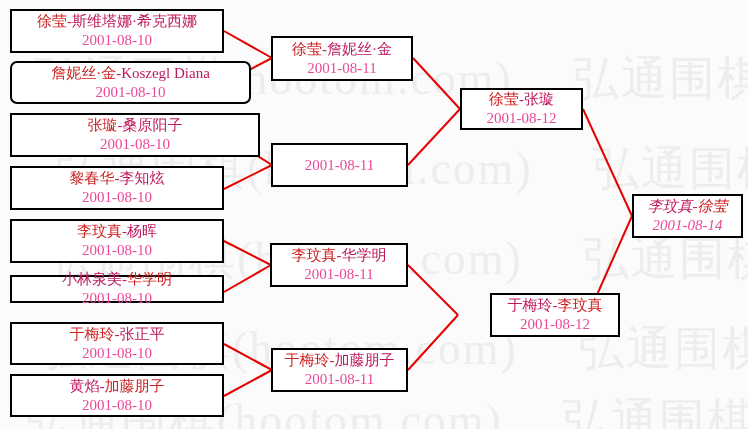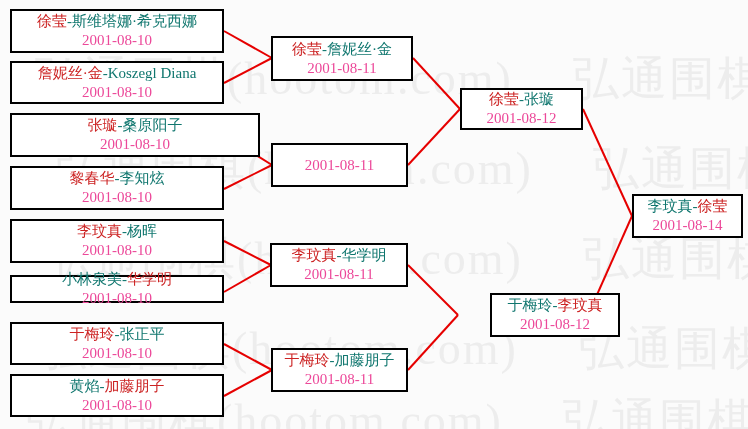--- a/index.html
+++ b/index.html
@@ -15,37 +15,37 @@
   
   svg.lines{position:absolute;left:0;top:0;z-index:1;}
   
   .box{
     position:absolute;z-index:2;box-sizing:border-box;
     border:2px solid #000;background:#ffffff;
     display:flex;flex-direction:column;justify-content:center;align-items:center;
     font-size:15px;line-height:19px;text-align:center;white-space:nowrap;
   }
   .nm[data-color="red"]{color:#cc2222;}
-  .nm[data-color="black"]{color:#0f766e;}
+  .nm[data-color="black"]{color:#be185d;}
   .date{color:#ec4899;}
   .b1{left:10px;top:9px;width:214px;height:44px;}
-  .b2{left:10px;top:61px;width:214px;height:43px;}
+  .b2{left:10px;top:61px;width:241px;height:43px;border-radius:7px;}
   .b3{left:10px;top:113px;width:250px;height:44px;}
   .b4{left:10px;top:166px;width:214px;height:44px;}
   .b5{left:10px;top:219px;width:214px;height:44px;}
   .b6{left:10px;top:275px;width:214px;height:28px;}
   .b7{left:10px;top:322px;width:214px;height:43px;}
   .b8{left:10px;top:374px;width:214px;height:43px;}
   .bA{left:271px;top:36px;width:142px;height:45px;}
   .bB{left:271px;top:143px;width:137px;height:44px;}
   .bC{left:270px;top:243px;width:138px;height:44px;}
   .bD{left:271px;top:348px;width:137px;height:44px;}
   .bE{left:460px;top:88px;width:123px;height:42px;}
   .bF{left:458px;top:293px;width:130px;height:44px;margin-left:32px;}
-  .bG{left:632px;top:194px;width:111px;height:44px;}
+  .bG{left:632px;top:194px;width:111px;height:44px;font-style:italic;}
 </style>
 </head>
 <body>
 
 <div class="wm-layer">
   <div class="wm-row" style="left:35px;top:48px;"><span>弘通围棋(hootom.com)</span><span>弘通围棋(hootom.com)</span></div>
   <div class="wm-row" style="left:55px;top:138px;"><span>弘通围棋(hootom.com)</span><span>弘通围棋(hootom.com)</span></div>
   <div class="wm-row" style="left:45px;top:228px;"><span>弘通围棋(hootom.com)</span><span>弘通围棋(hootom.com)</span></div>
   <div class="wm-row" style="left:40px;top:318px;"><span>弘通围棋(hootom.com)</span><span>弘通围棋(hootom.com)</span></div>
   <div class="wm-row" style="left:25px;top:390px;"><span>弘通围棋(hootom.com)</span><span>弘通围棋(hootom.com)</span></div>

